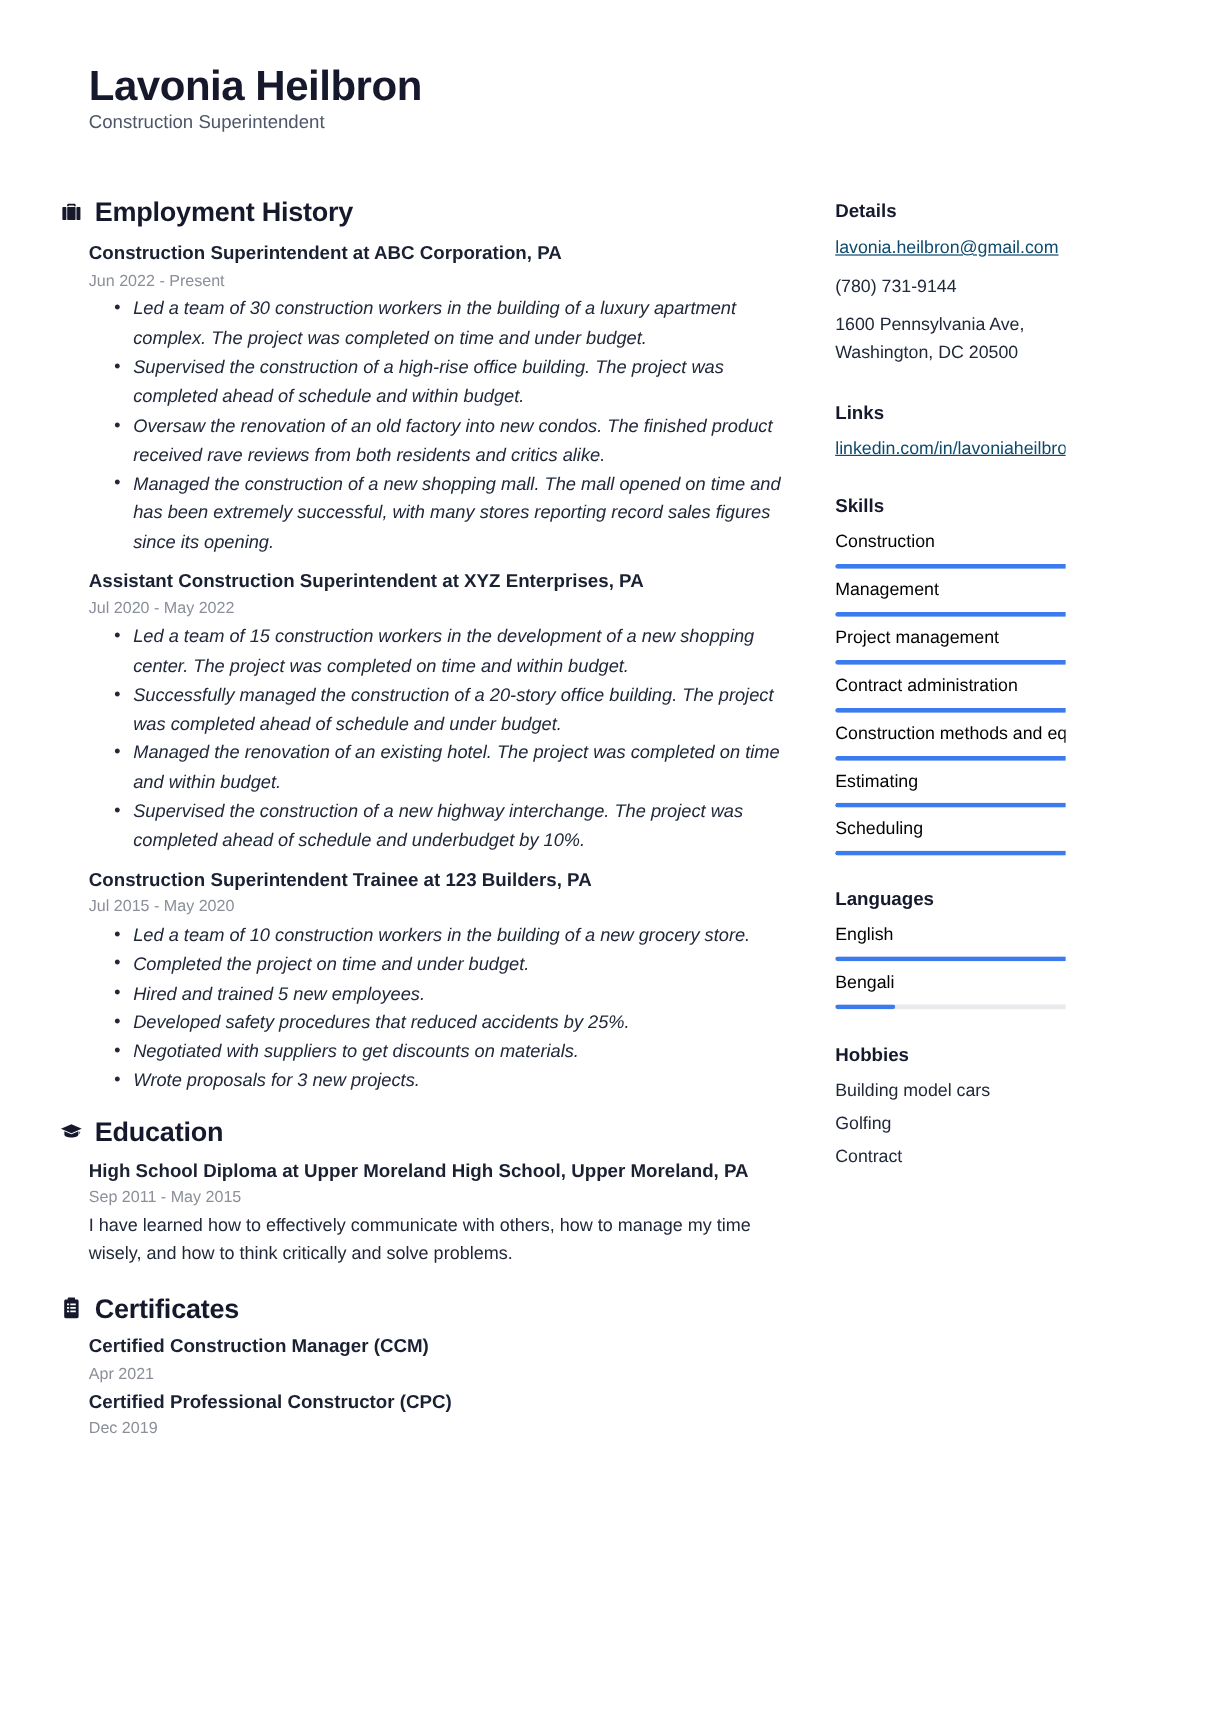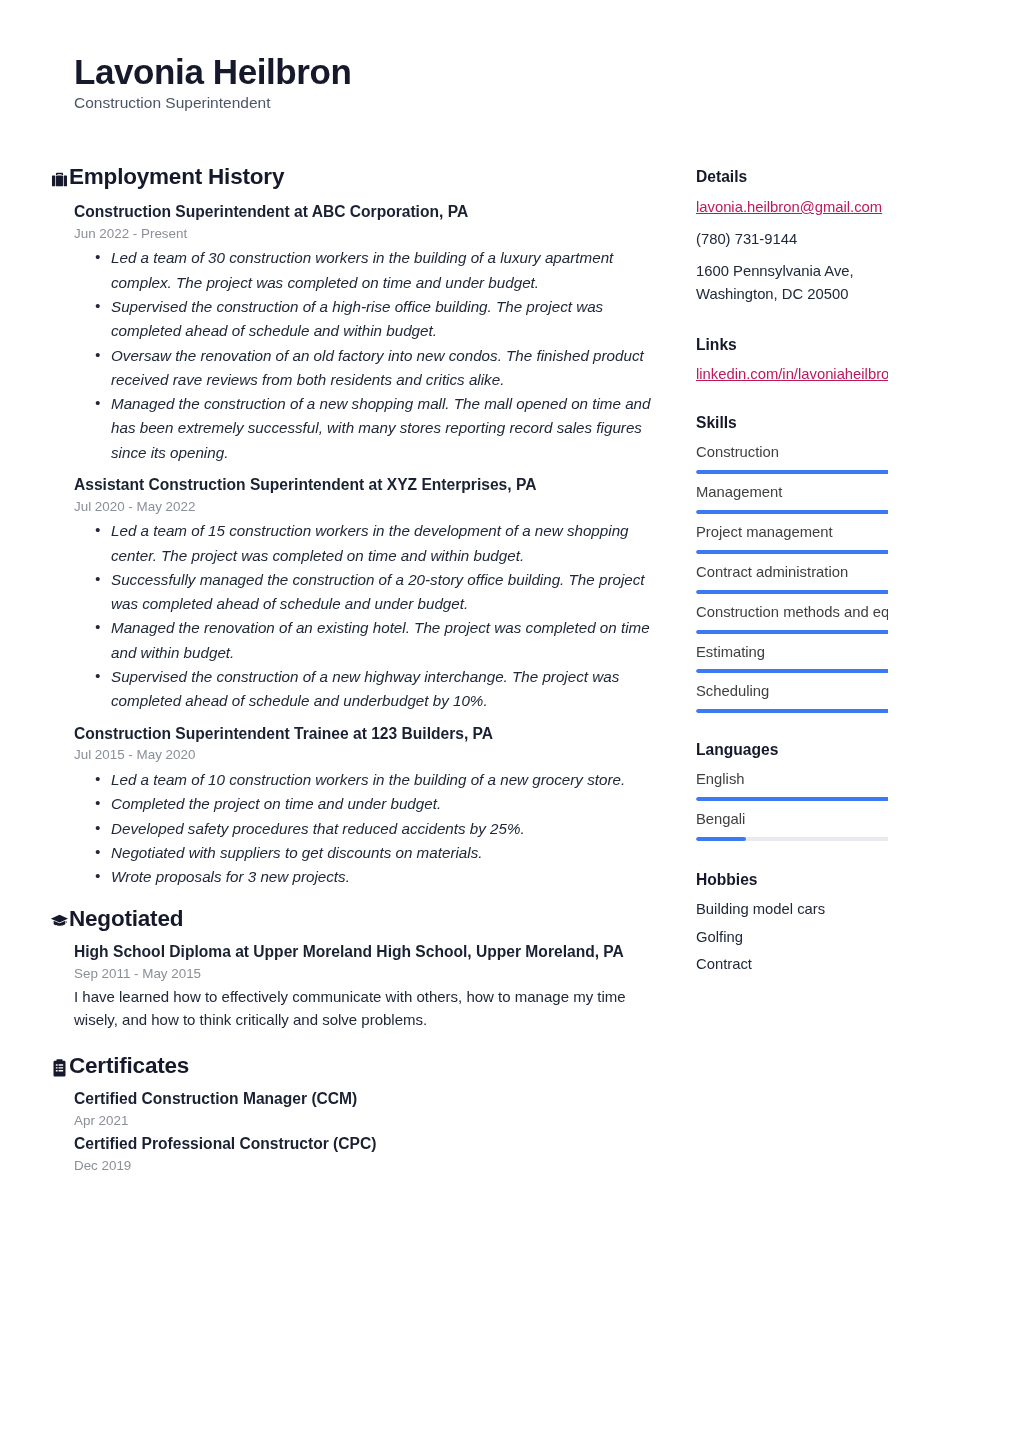--- a/index.html
+++ b/index.html
@@ -51,22 +51,22 @@
     width: 248px;
     flex: none;
     margin-left: 44px;
     padding-top: 3px;
   }
 
   
   .section { margin-bottom: 8px; }
   .section-head {
     display: flex;
-    align-items: flex-end;
-    gap: 0;
+    align-items: flex-start;
+    gap: 10px;
     margin: 0 0 12px 0;
     margin-left: -24px;
   }
   .section-icon {
     width: 19px;
     height: 22px;
     flex: none;
     display: flex;
     align-items: center;
     justify-content: center;
@@ -141,33 +141,33 @@
     line-height: 1.2;
   }
   .side-line {
     font-size: 14.8px;
     color: #20283a;
     line-height: 1.55;
     margin-bottom: 9px;
   }
   .side-line.tight { margin-bottom: 0; }
   a.side-link, .side-link {
-    color: #be185d;
+    color: #0c4a6e;
     text-decoration: underline;
     font-size: 14.8px;
     line-height: 1.55;
     word-break: break-word;
     display: inline-block;
   }
   .addr { margin-bottom: 0; }
 
   .skill-row { margin-bottom: 8px; }
   .skill-name {
     font-size: 14.8px;
-    color: #404040;
+    color: #000000;
     line-height: 1.48;
     margin-bottom: 6px;
   }
   .bar-track {
     width: 100%;
     height: 4px;
     background: #e8eaed;
     border-radius: 2px;
     overflow: hidden;
   }
@@ -237,36 +237,37 @@
             <li>Supervised the construction of a new highway interchange. The project was completed ahead of schedule and underbudget by 10%.</li>
           </ul>
         </div>
 
         <div class="entry">
           <div class="entry-title">Construction Superintendent Trainee at 123 Builders, PA</div>
           <div class="entry-date">Jul 2015 - May 2020</div>
           <ul class="bullets">
             <li>Led a team of 10 construction workers in the building of a new grocery store.</li>
             <li>Completed the project on time and under budget.</li>
+            <li>Hired and trained 5 new employees.</li>
             <li>Developed safety procedures that reduced accidents by 25%.</li>
             <li>Negotiated with suppliers to get discounts on materials.</li>
             <li>Wrote proposals for 3 new projects.</li>
           </ul>
         </div>
       </div>
 
       <div class="section section-education">
         <div class="section-head">
           <span class="section-icon">
             <svg width="20" height="16" viewBox="0 0 24 18" fill="currentColor" aria-hidden="true">
               <path d="M12 1.2 1 6l11 4.8L20.4 7.1v4.5c.5-.2.9-.7.9-1.3s-.4-1.1-.9-1.3V6.7L23 6 12 1.2z"></path>
               <path d="M4.6 8.6v3.6c0 1.6 3.3 2.9 7.4 2.9s7.4-1.3 7.4-2.9V8.6L12 11.9 4.6 8.6z"></path>
             </svg>
           </span>
-          <span class="section-title">Negotiated</span>
+          <span class="section-title">Education</span>
         </div>
         <div class="entry">
           <div class="entry-title">High School Diploma at Upper Moreland High School, Upper Moreland, PA</div>
           <div class="entry-date">Sep 2011 - May 2015</div>
           <p class="entry-desc">I have learned how to effectively communicate with others, how to manage my time wisely, and how to think critically and solve problems.</p>
         </div>
       </div>
 
       <div class="section section-certificates">
         <div class="section-head">

